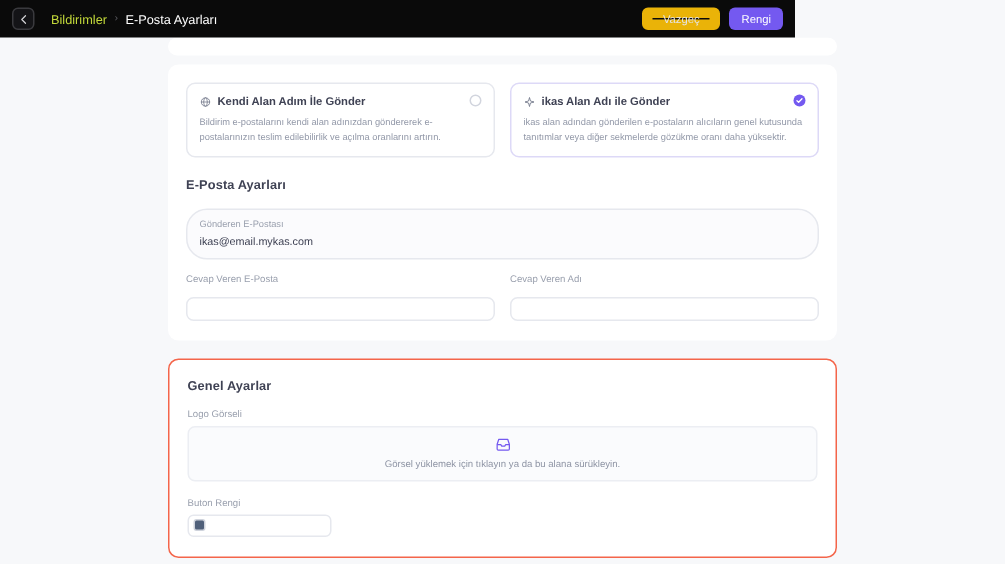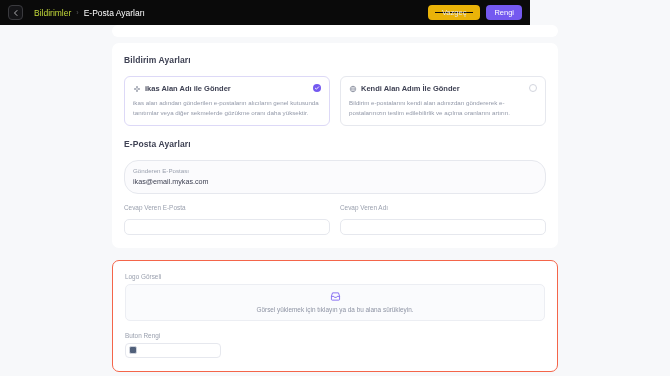--- a/index.html
+++ b/index.html
@@ -204,52 +204,51 @@
   <button class="btn-ghost">Vazgeç</button>
   <button class="btn-primary">Rengi</button>
 </div>
 
 <div class="page">
   <div class="content-col">
 
     <div class="stub-card"></div>
 
     <div class="card">
-      <div class="section-title">Bildirim Ayarları</div>
 
       <div class="opt-row">
+
+        <div class="opt-card plain">
+          <div class="opt-head">
+            <svg class="ico" viewBox="0 0 16 16">
+              <circle cx="8" cy="8" r="5.6" fill="none" stroke="#6b7184" stroke-width="1.1"></circle>
+              <ellipse cx="8" cy="8" rx="2.4" ry="5.6" fill="none" stroke="#6b7184" stroke-width="1"></ellipse>
+              <path d="M2.4 8 H13.6" fill="none" stroke="#6b7184" stroke-width="1"></path>
+            </svg>
+            <span class="opt-title">Kendi Alan Adım İle Gönder</span>
+          </div>
+          <div class="opt-desc">Bildirim e-postalarını kendi alan adınızdan göndererek e-postalarınızın teslim edilebilirlik ve açılma oranlarını artırın.</div>
+          <div class="opt-radio"></div>
+        </div>
 
         <div class="opt-card">
           <div class="opt-head">
             <svg class="ico" viewBox="0 0 16 16">
               <path d="M8 2 L9.3 6.7 L14 8 L9.3 9.3 L8 14 L6.7 9.3 L2 8 L6.7 6.7 Z" fill="none" stroke="#6b7184" stroke-width="1.1" stroke-linejoin="round"></path>
             </svg>
             <span class="opt-title">ikas Alan Adı ile Gönder</span>
           </div>
           <div class="opt-desc">ikas alan adından gönderilen e-postaların alıcıların genel kutusunda tanıtımlar veya diğer sekmelerde gözükme oranı daha yüksektir.</div>
           <div class="opt-check">
             <svg viewBox="0 0 16 16" width="6" height="6">
               <path d="M3.5 8.4 L6.4 11.2 L12.4 4.9" fill="none" stroke="#ffffff" stroke-width="2.4" stroke-linecap="round" stroke-linejoin="round"></path>
             </svg>
           </div>
         </div>
 
-        <div class="opt-card plain">
-          <div class="opt-head">
-            <svg class="ico" viewBox="0 0 16 16">
-              <circle cx="8" cy="8" r="5.6" fill="none" stroke="#6b7184" stroke-width="1.1"></circle>
-              <ellipse cx="8" cy="8" rx="2.4" ry="5.6" fill="none" stroke="#6b7184" stroke-width="1"></ellipse>
-              <path d="M2.4 8 H13.6" fill="none" stroke="#6b7184" stroke-width="1"></path>
-            </svg>
-            <span class="opt-title">Kendi Alan Adım İle Gönder</span>
-          </div>
-          <div class="opt-desc">Bildirim e-postalarını kendi alan adınızdan göndererek e-postalarınızın teslim edilebilirlik ve açılma oranlarını artırın.</div>
-          <div class="opt-radio"></div>
-        </div>
-
       </div>
 
       <div class="fields-gap"></div>
 
       <div class="section-title">E-Posta Ayarları</div>
 
       <div class="field-filled">
         <div class="field-label-float">Gönderen E-Postası</div>
         <div class="field-value">ikas@email.mykas.com</div>
       </div>
@@ -262,20 +261,21 @@
         <div class="field-group">
           <label class="field-label">Cevap Veren Adı</label>
           <input class="input-empty" type="text" value="" style="">
         </div>
       </div>
     </div>
 
     <div class="gap-md"></div>
 
     <div class="card highlight">
+      <div class="section-title">Genel Ayarlar</div>
 
       <label class="field-label">Logo Görseli</label>
       <div class="upload-box">
         <svg width="11" height="11" viewBox="0 0 20 20">
           <path d="M2.6 9.4 L4.6 3.4 H15.4 L17.4 9.4 V15.2 A1.4 1.4 0 0 1 16 16.6 H4 A1.4 1.4 0 0 1 2.6 15.2 Z" fill="none" stroke="#7459f0" stroke-width="1.5" stroke-linejoin="round"></path>
           <path d="M2.6 9.8 H7 L8.2 11.6 H11.8 L13 9.8 H17.4" fill="none" stroke="#7459f0" stroke-width="1.5" stroke-linejoin="round"></path>
         </svg>
         <div class="upload-text">Görsel yüklemek için tıklayın ya da bu alana sürükleyin.</div>
       </div>
 

